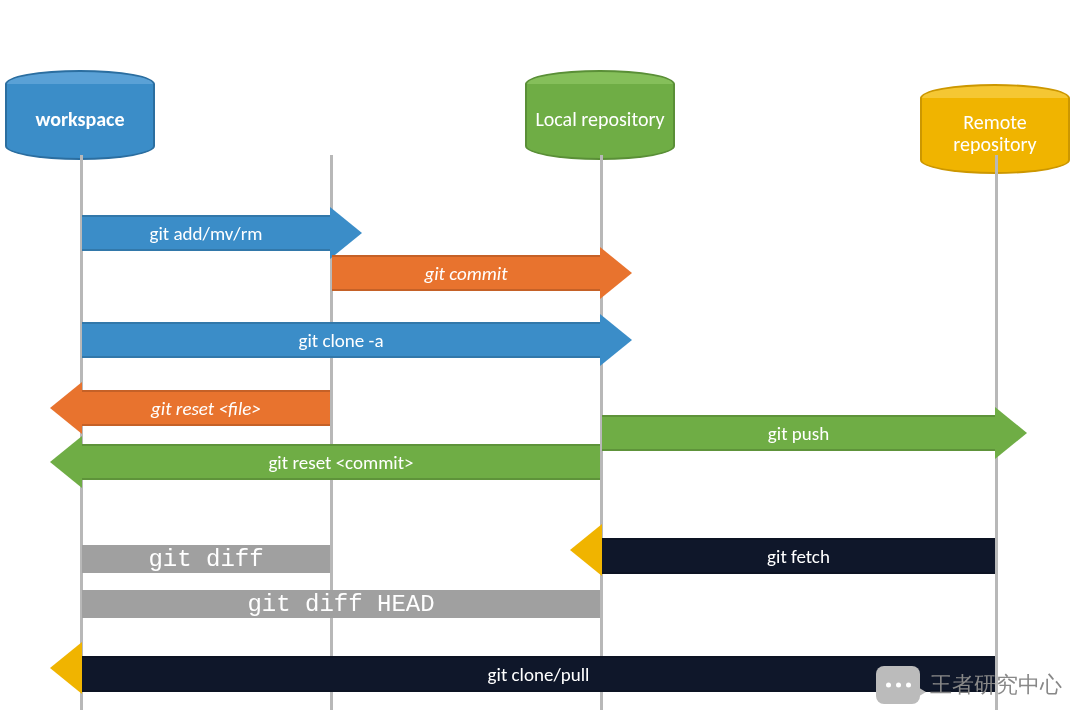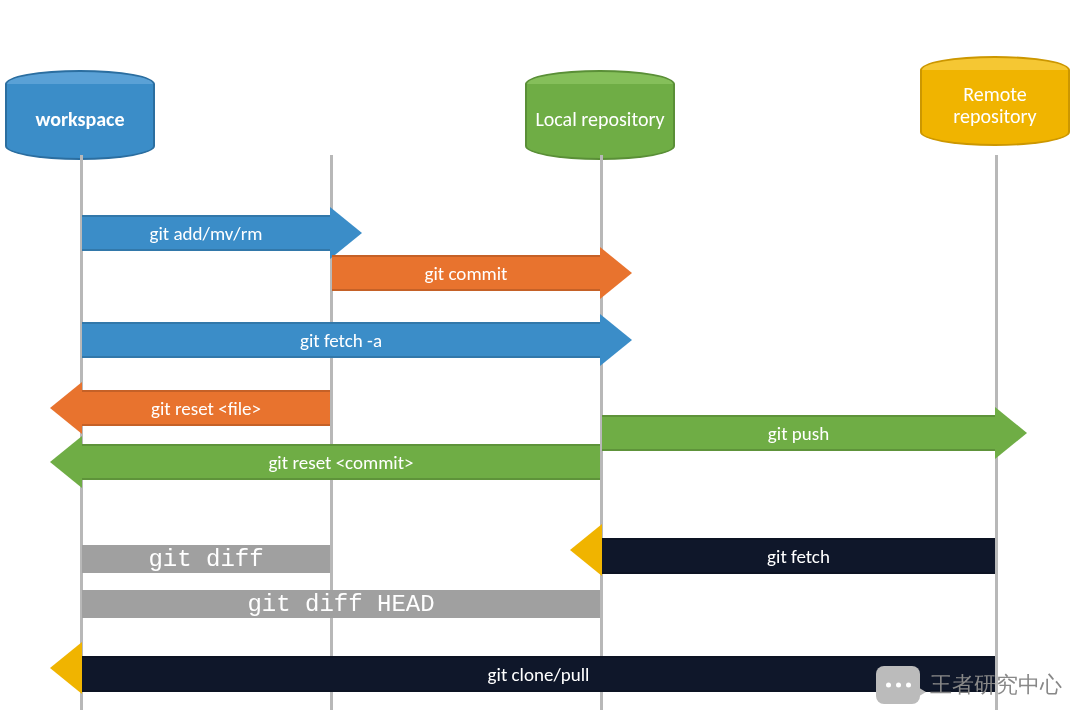--- a/index.html
+++ b/index.html
@@ -26,21 +26,21 @@
   .l2 { left: 600px; }
   .l3 { left: 995px; }
 
   
   .arrow { position: absolute; height: 36px; display: flex; align-items: center; }
   .arrow .bar { flex: 1 1 auto; height: 100%; display: flex; align-items: center; justify-content: center; color: #fff; font-size: 19px; border-top: 2px solid rgba(0,0,0,0.15); border-bottom: 2px solid rgba(0,0,0,0.15); }
   .arrow .head { width: 0; height: 0; }
   .arrow.right .head { border-top: 26px solid transparent; border-bottom: 26px solid transparent; border-left: 32px solid currentColor; }
   .arrow.left  .head { border-top: 26px solid transparent; border-bottom: 26px solid transparent; border-right: 32px solid currentColor; }
   .arrow.blue   { color:#3b8dc8; } .arrow.blue .bar   { background:#3b8dc8; }
-  .arrow.orange { color:#e8732e; } .arrow.orange .bar { background:#e8732e; }
+  .arrow.orange { color:#e8732e; } .arrow.orange .bar { background:#e8732e;font-style:italic; }
   .arrow.green  { color:#6fad45; } .arrow.green .bar  { background:#6fad45; }
   .arrow.yellow { color:#f0b400; } .arrow.yellow .bar { background:#0f172a;margin-top:12px; }
 
   
   .gbar { position: absolute; height: 28px; background:#a0a0a0; color:#fff; display:flex; align-items:center; justify-content:center; font-size:24px;font-family:Liberation Mono, monospace; }
 
   
   .watermark { position:absolute; right: 18px; bottom: 18px; display:flex; align-items:center; gap:10px; color:#888; font-size: 22px; padding-left: 12px; }
   .watermark .bubble { width:44px; height:38px; background:#bbb; border-radius: 8px; position:relative; }
   .watermark .bubble::after { content:''; position:absolute; right:-6px; bottom:6px; width:0;height:0; border-top:6px solid transparent; border-bottom:6px solid transparent; border-left:10px solid #bbb; }
@@ -57,21 +57,21 @@
     <div class="body">
         <span>workspace</span>
       </div>
   </div>
   <div class="cyl green" style="left:525px; top:70px;">
     <div class="top"></div>
     <div class="body">
         <span>Local repository</span>
       </div>
   </div>
-  <div class="cyl yellow" style="left:920px; top:56px;">
+  <div class="cyl yellow" style="left:920px; top:84px;">
     <div class="top"></div>
     <div class="body">
         <span>Remote repository</span>
       </div>
   </div>
 
   <div class="lifeline l0"></div>
   <div class="lifeline l1"></div>
   <div class="lifeline l2"></div>
   <div class="lifeline l3"></div>
@@ -85,21 +85,21 @@
 
   <div class="arrow right orange" style="left:332px; width:300px; top:255px;">
     <div class="bar">
         <span>git commit</span>
       </div>
     <div class="head"></div>
   </div>
 
   <div class="arrow right blue" style="left:82px; width:550px; top:322px;">
     <div class="bar">
-        <span>git fetch -a</span>
+        <span>git clone -a</span>
       </div>
     <div class="head"></div>
   </div>
 
   <div class="arrow left orange" style="left:50px; width:280px; top:390px;">
     <div class="head"></div>
     <div class="bar">
         <span>git reset &lt;file&gt;</span>
       </div>
   </div>

